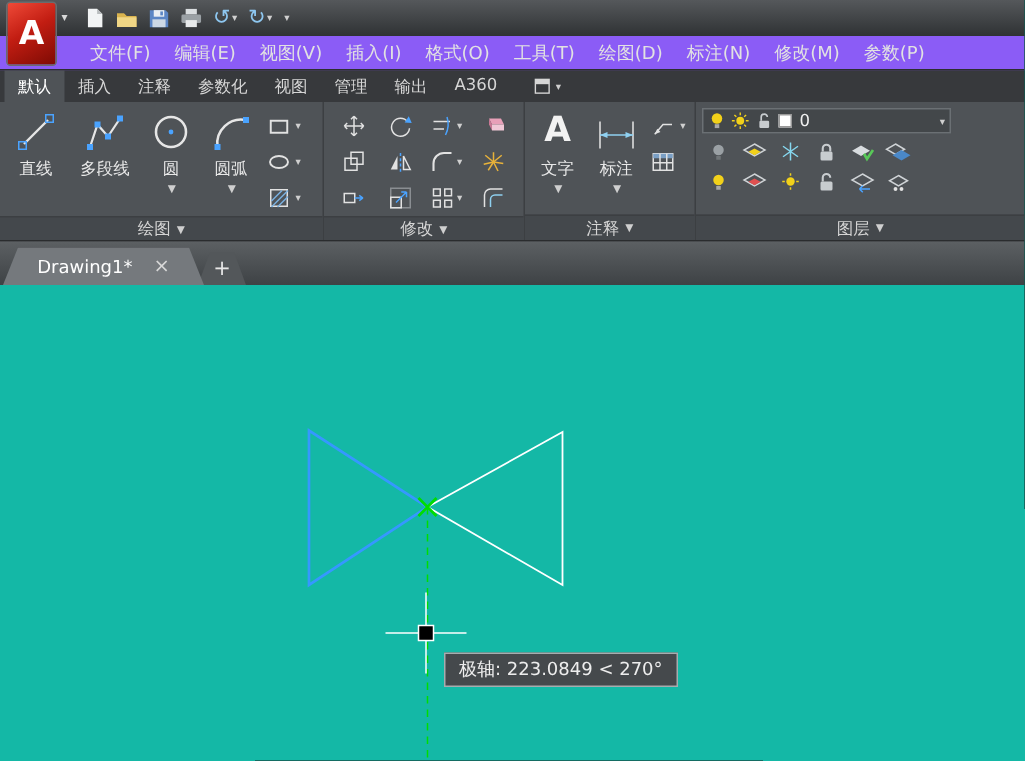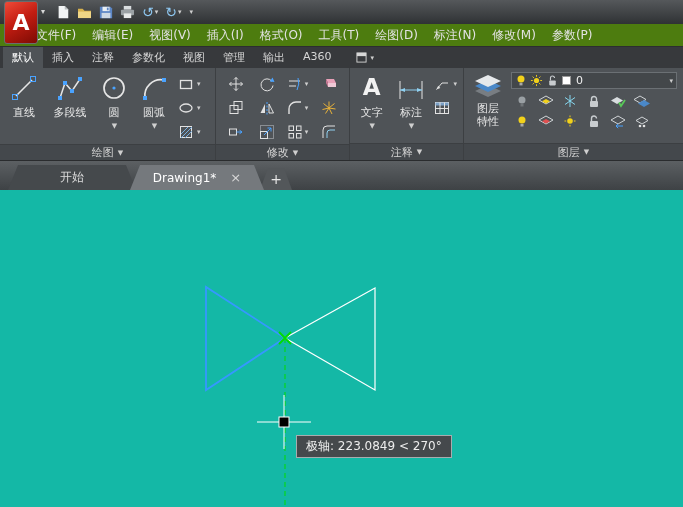--- a/index.html
+++ b/index.html
@@ -16,22 +16,22 @@
     font-weight:bold; font-size:22px; color:#fff; }
   .logo-caret { position:absolute; left:41px; top:7px; z-index:20; font-size:8px; color:#d8d8d8; }
   .qat { display:flex; align-items:center; gap:7px; margin-left:56px; }
   .qbtn { display:flex; align-items:center; justify-content:center; height:20px; }
   .qbtn .glyph { font-size:14px; color:#8ec7f0; line-height:1; }
   .caret { font-size:7px; color:#cfcfcf; margin-left:1px; }
   .title { position:absolute; left:377px; top:0; height:24px; display:flex; gap:22px;
     align-items:center; font-size:12px; color:#f0f0f0; white-space:nowrap; }
 
   
-  .menu-bar { position:absolute; top:24px; left:0; right:0; height:23px; background:#4d7c0f;
-    display:flex; align-items:center; padding-left:28px; border-bottom:1px solid #2c2e30; }
+  .menu-bar { position:absolute; top:24px; left:0; right:0; height:23px; background:#8b5cf6;
+    display:flex; align-items:center; padding-left:52px; border-bottom:1px solid #2c2e30; }
   .menu-item { padding:0 8px; line-height:22px; color:#e2e2e2; font-size:12px; white-space:nowrap; cursor:default; }
 
   
   .ribbon-tabs { position:absolute; top:47px; left:0; right:0; height:21px; background:#37393c;
     display:flex; align-items:stretch; padding-left:3px; }
   .rtab { padding:3px 9px 2px; font-size:11px; color:#d6d6d6; white-space:nowrap; cursor:default; }
   .rtab.active { background:#4f5357; color:#ffffff; }
   .ribbon-toggle { display:flex; align-items:center; gap:3px; margin-left:10px; padding:0 5px; }
 
   
@@ -373,28 +373,20 @@
         </div>
       </div>
       <div class="panel-label">
         <span>注释</span>
         <span class="caret">▼</span>
       </div>
     </div>
 
     <div class="panel" style="width:219px; border-right:none">
       <div class="panel-content">
-        <div class="big-btn" style="width:40px">
-          <svg width="30" height="28" viewBox="0 0 30 28">
-              <polygon points="15,12 28,18 15,24 2,18" fill="#787d82"></polygon>
-              <polygon points="15,7 28,13 15,19 2,13" fill="#4a88c8"></polygon>
-              <polygon points="15,2 28,8 15,14 2,8" fill="#e6e9eb"></polygon>
-            </svg>
-          <span class="lbl wrap">图层特性</span>
-        </div>
         <div class="layers-right">
           <div class="layer-combo">
             <svg width="12" height="13" viewBox="0 0 12 13">
                 <circle cx="6" cy="5" r="3.5" fill="#f2d11a"></circle>
                 <rect x="4.5" y="8.8" width="3" height="2.6" fill="#a8a8a8"></rect>
               </svg>
             <svg width="13" height="13" viewBox="0 0 14 14">
                 <circle cx="7" cy="7" r="2.8" fill="#f2d11a"></circle>
                 <g stroke="#f2d11a">
                   <line x1="7" y1="1" x2="7" y2="3"></line>
@@ -504,23 +496,20 @@
         </div>
       </div>
       <div class="panel-label">
         <span>图层</span>
         <span class="caret">▼</span>
       </div>
     </div>
   </div>
 
   <div class="file-tabs">
-    <div class="ftab start">
-      <span>开始</span>
-    </div>
     <div class="ftab active">
       <span>Drawing1*</span>
       <span class="close">×</span>
     </div>
     <div class="ftab-plus">
       <span>+</span>
     </div>
   </div>
 
   <div class="canvas">

